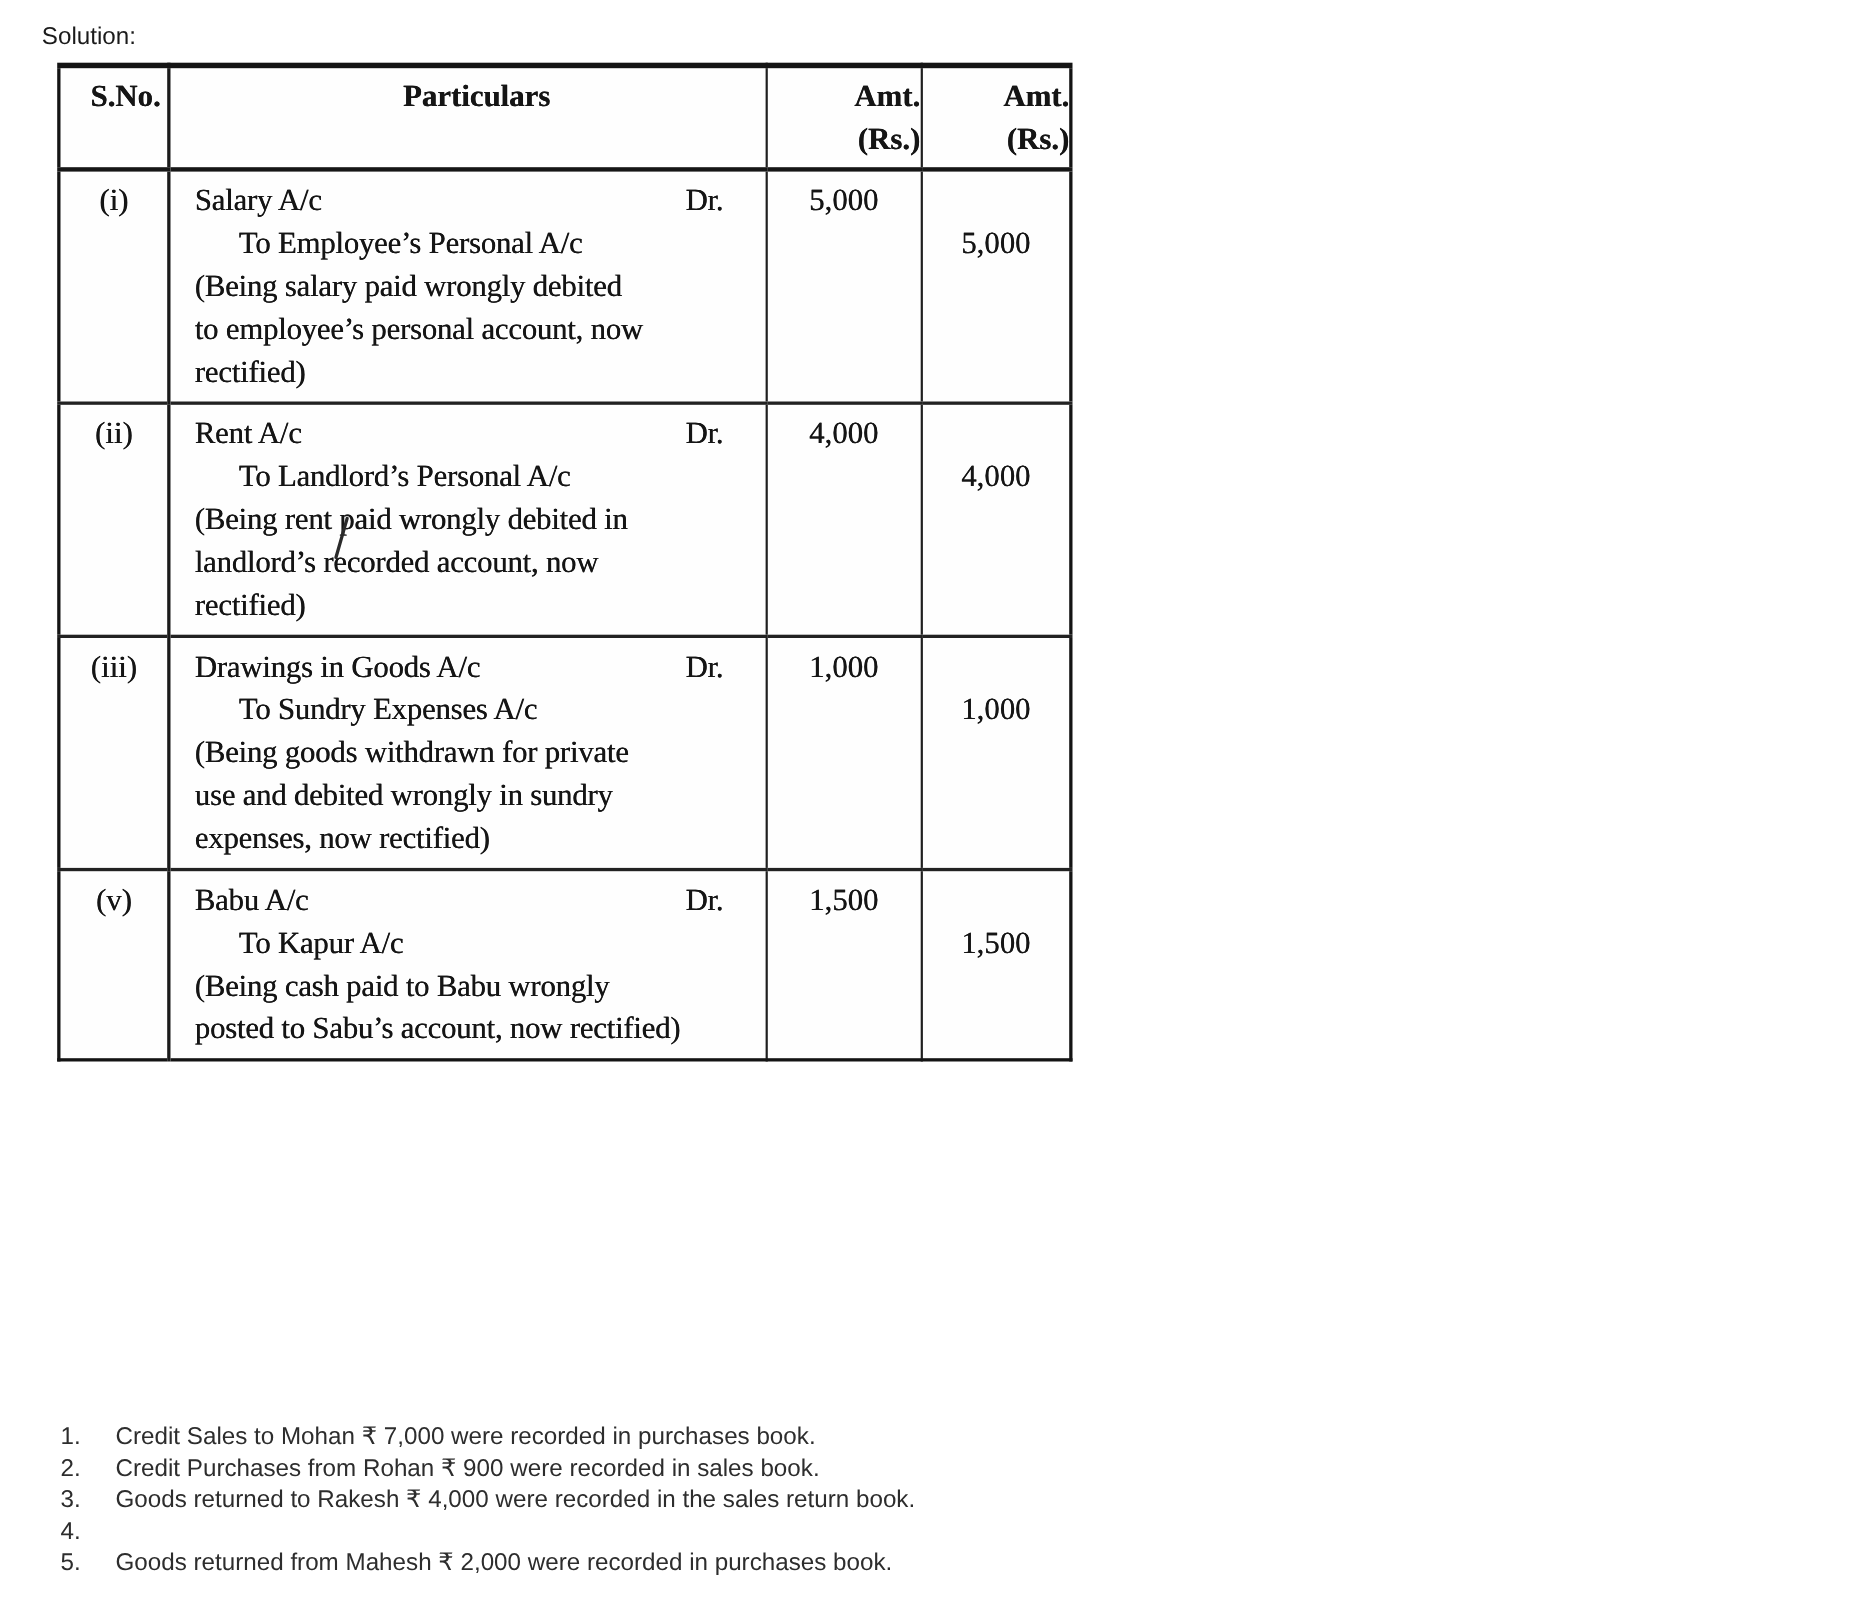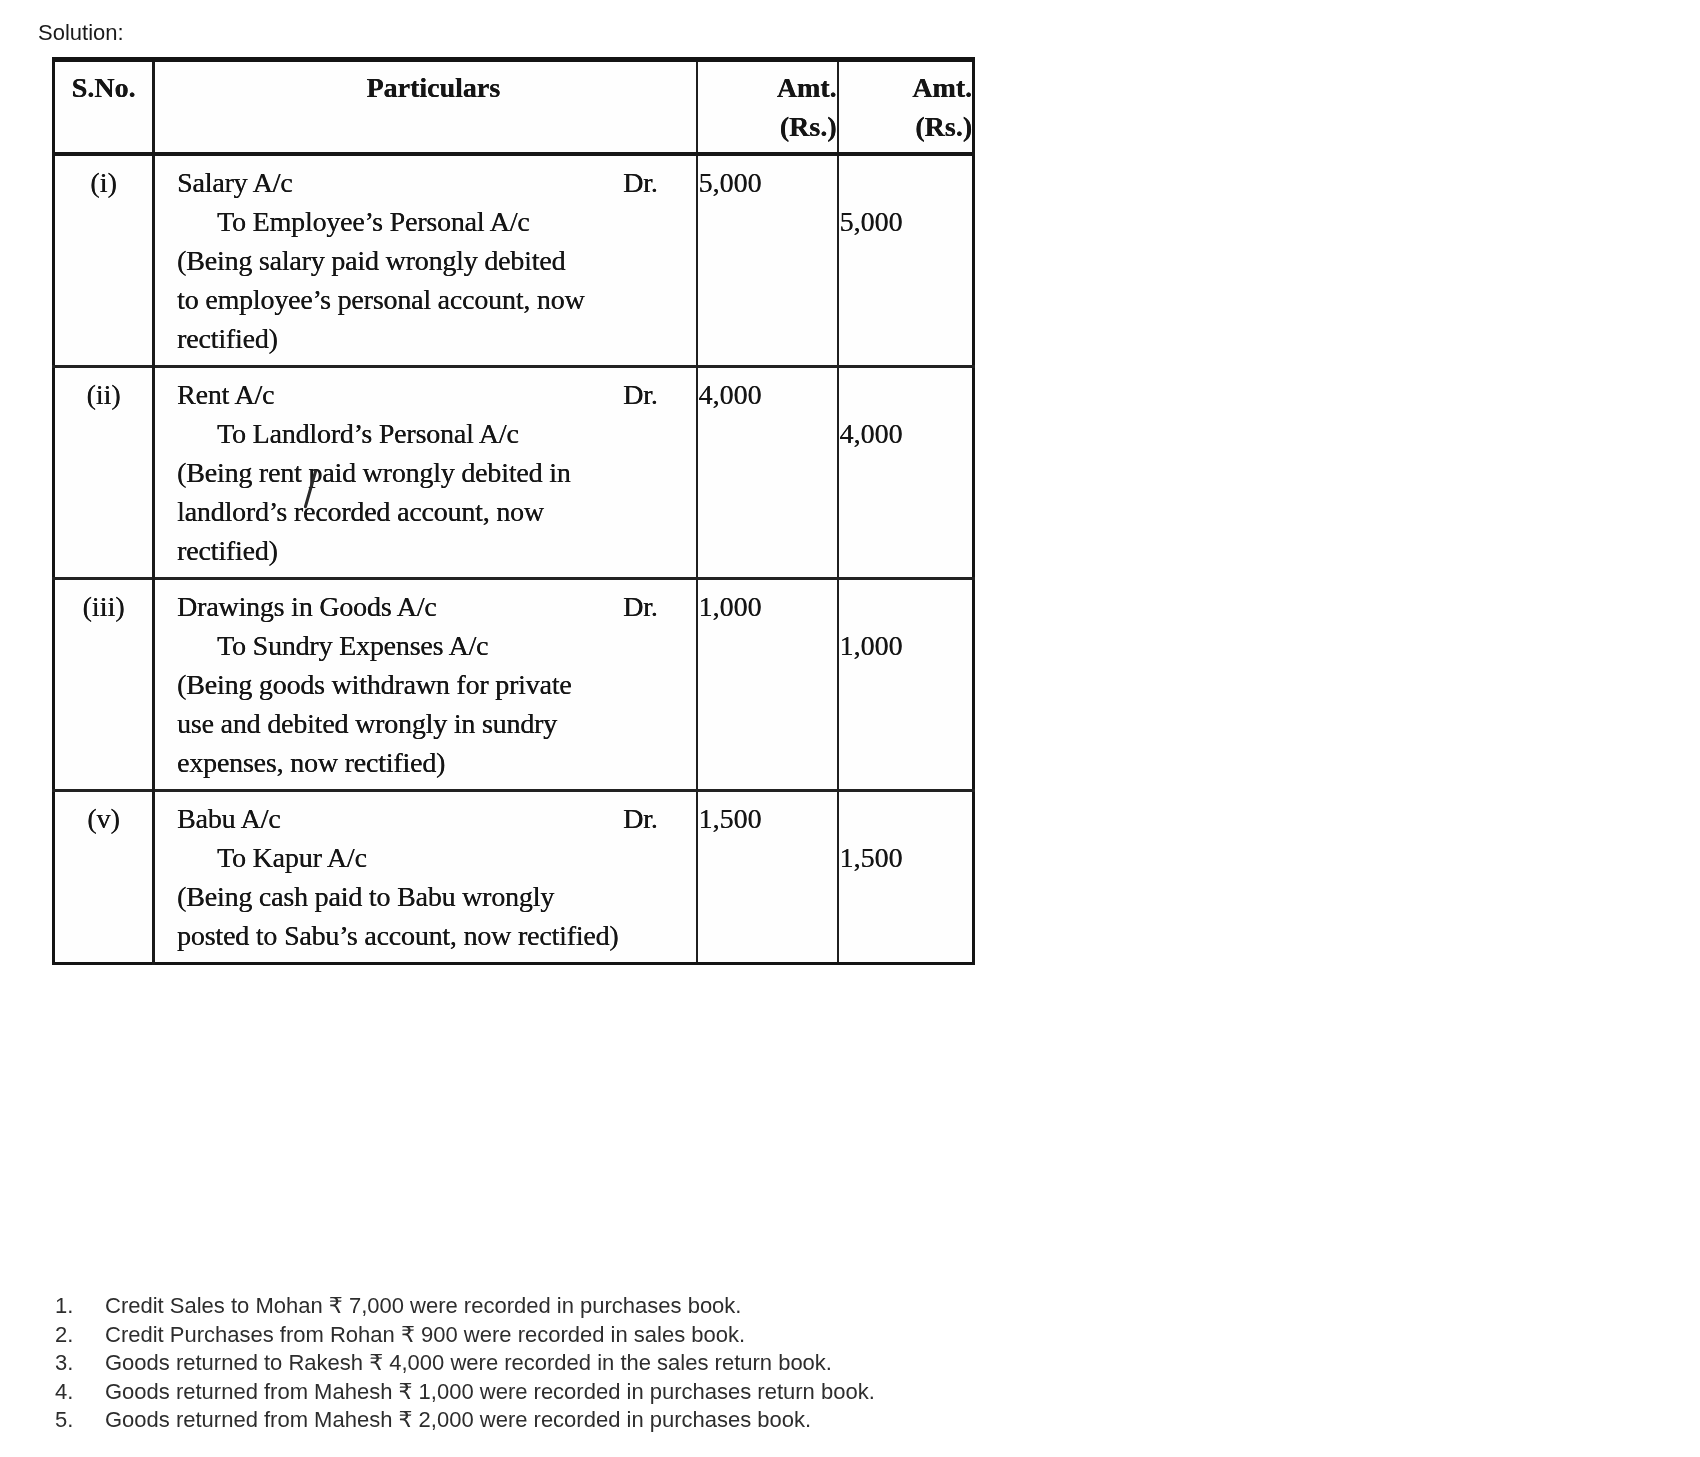--- a/index.html
+++ b/index.html
@@ -32,27 +32,27 @@
     font-size: 28px; line-height: 39px; color: #151515;
     text-shadow: 0.3px 0 0 currentColor;
   }
   .journal { border: 3px solid #141414; border-top-width: 5px; }
   .journal th, .journal td { border: 2px solid #1f1f1f; vertical-align: top; }
   .journal thead th { border-bottom: 4px solid #161616; }
   .journal tbody td { border-top: 3px solid #222; }
   .journal th.col-sno, .journal td.td-sno { border-right: 3px solid #1a1a1a; }
 
   .journal th { font-weight: bold; padding: 6px 6px; }
-  th.col-sno { text-align: center; padding-left: 6px; }
+  th.col-sno { text-align: right; padding-left: 6px; }
   th.col-part { text-align: center; padding-left: 22px; }
   th.col-amt { text-align: right; padding-left: 0; padding-right: 0; }
 
   td.td-sno  { text-align: center; padding-top: 7px; }
   td.td-part { padding: 7px 8px 7px 22px; letter-spacing: -0.2px; }
-  td.td-amt  { }
+  td.td-amt  { text-align: center; }
   td.td-debit  { padding-top: 7px; }
   td.td-credit { padding-top: 46px; }
 
   .line1 { display: flex; justify-content: space-between; white-space: nowrap; }
   .line1 .dr { margin-right: 30px; }
   .line2 { padding-left: 40px; white-space: nowrap; }
   .narration div { white-space: nowrap; }
 
   
   .journal tbody tr:nth-child(2) .narration { position: relative; }
@@ -193,21 +193,20 @@
       <span class="itext">Credit Purchases from Rohan ₹ 900 were recorded in sales book.</span>
     </li>
 
     <li>
       <span class="num">3.</span>
       <span class="itext">Goods returned to Rakesh ₹ 4,000 were recorded in the sales return book.</span>
     </li>
 
     <li>
       <span class="num">4.</span>
-      <span class="itext">Goods returned from Mahesh ₹ 1,000 were recorded in purchases return book.</span>
     </li>
 
     <li>
       <span class="num">5.</span>
       <span class="itext">Goods returned from Mahesh ₹ 2,000 were recorded in purchases book.</span>
     </li>
   </ol>
 
 </div>
 

